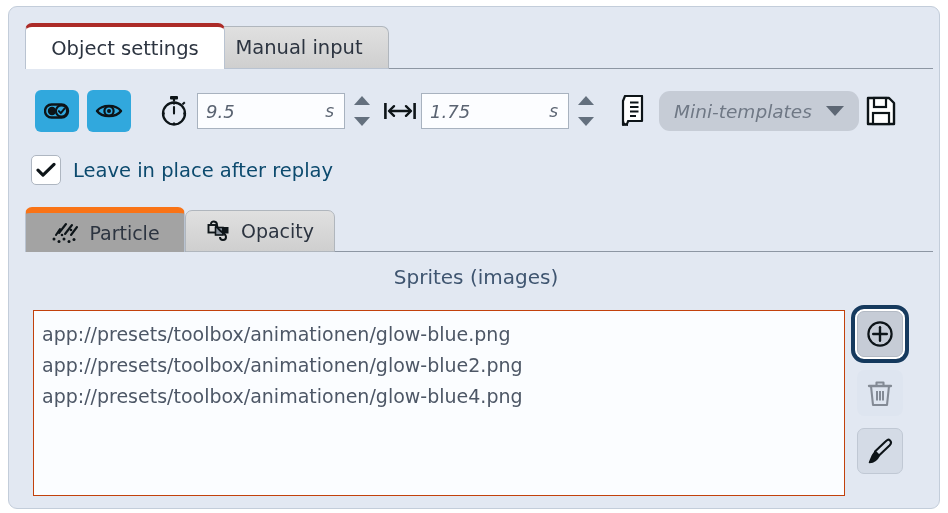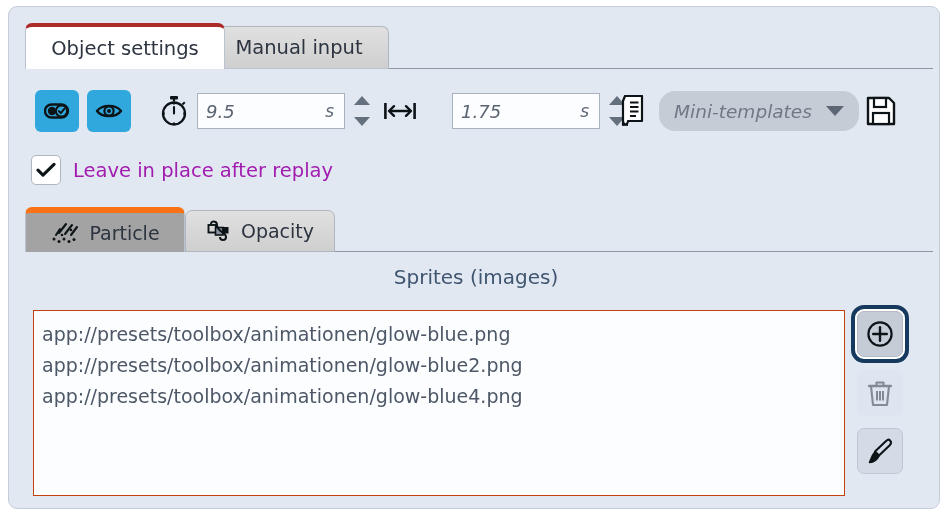--- a/index.html
+++ b/index.html
@@ -124,21 +124,21 @@
   #icon-script    { left: 594px; width: 36px; }
   #icon-save      { left: 842px; width: 36px; }
 
   
   .spin {
     position: absolute;
     top: 22px;
     height: 36px;
   }
   #spin-interval { left: 176px; width: 182px; }
-  #spin-duration { left: 400px; width: 182px; margin-left: 31px; }
+  #spin-duration { left: 400px; width: 182px; }
 
   .spin-field {
     position: absolute;
     left: 0; top: 0;
     width: 148px;
     height: 36px;
     background: #fcfdff;
     border: 1px solid #a8b2bf;
     box-sizing: border-box;
     display: flex;
@@ -177,21 +177,21 @@
   .arrow-down { border-top: 9px solid #64707e; margin-bottom: 2px; }
 
   
   #dd-minitemplates {
     position: absolute;
     left: 638px;
     top: 20px;
     width: 200px;
     height: 40px;
     background: #c6ccd6;
-    border-radius: 16px;
+    border-radius: 11px;
     display: flex;
     align-items: center;
     justify-content: center;
     gap: 14px;
     cursor: pointer;
     box-sizing: border-box;
   }
   .dd-label {
     font-size: 18.5px;
     color: #6f7885;
@@ -219,21 +219,21 @@
     background: #ffffff;
     border: 1px solid #aeb6c1;
     border-radius: 5px;
     display: flex;
     align-items: center;
     justify-content: center;
     box-sizing: border-box;
   }
   .checkrow-label {
     font-size: 19.5px;
-    color: #a21caf;
+    color: #0c4a6e;
   }
 
   
   .innertabs {
     position: absolute;
     left: 0;
     top: 192px;
     width: 932px;
     height: 52px;
   }

